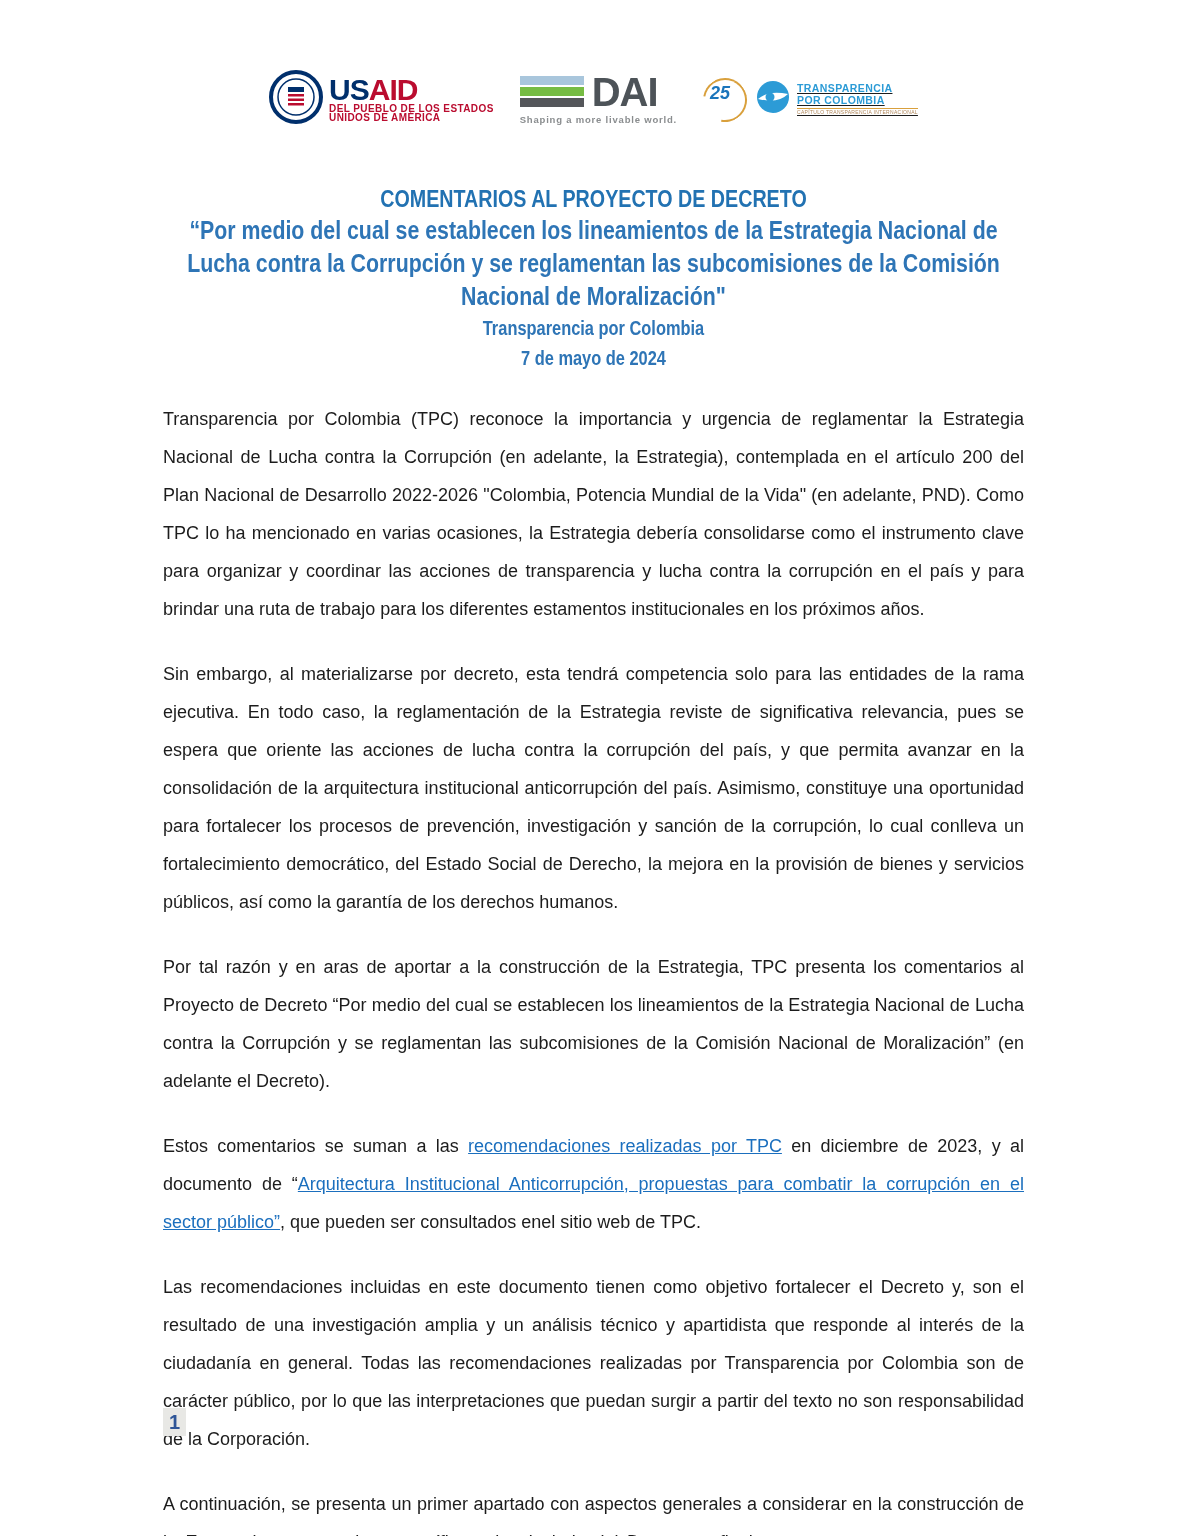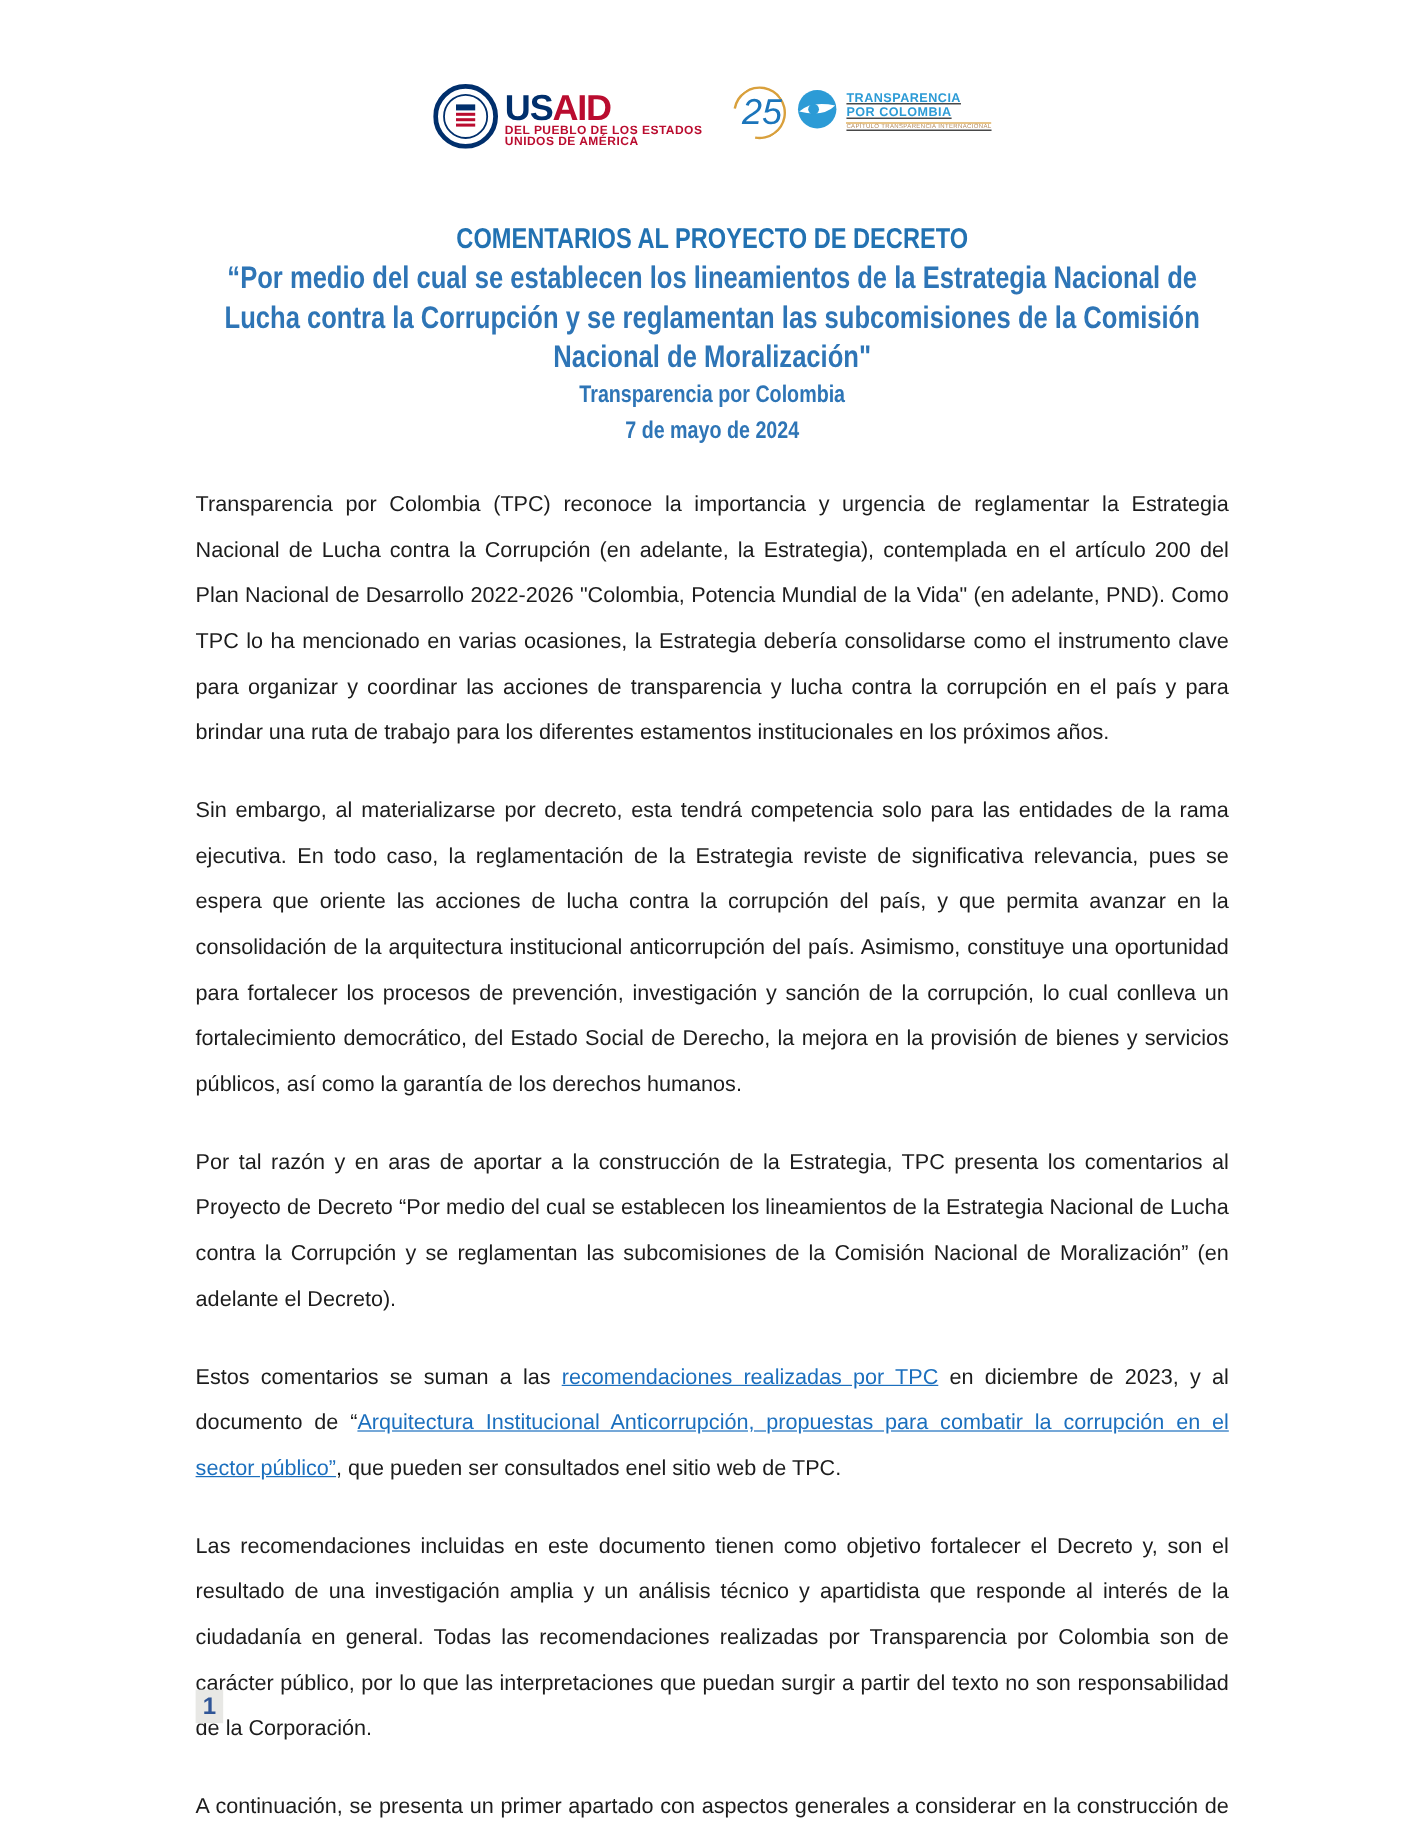--- a/index.html
+++ b/index.html
@@ -6,21 +6,21 @@
   .page{
     position:relative;
     width:1187px;height:1536px;
     background:#ffffff;
     font-family:"Liberation Sans",sans-serif;
     color:#1c1c1c;
     overflow:hidden;
   }
   
   .doc-header{padding-top:70px;text-align:center;}
-  .logos-row{display:flex;justify-content:center;align-items:flex-start;gap:26px;}
+  .logos-row{display:flex;justify-content:center;align-items:center;gap:26px;}
   .logo{display:flex;align-items:center;}
   
   .usaid{gap:6px;}
   .usaid-txt{text-align:left;}
   .usaid-word{font-weight:bold;font-size:30px;line-height:28px;letter-spacing:-1px;}
   .usaid-us{color:#002f6c;}
   .usaid-aid{color:#ba0c2f;}
   .usaid-tag{color:#ba0c2f;font-size:10px;line-height:9px;letter-spacing:.4px;font-weight:bold;}
   
   .dai-col{display:block;text-align:left;}
@@ -29,21 +29,21 @@
   .dai-bars span{display:block;width:64px;height:9px;}
   .bar-blue{background:#a9c6dc;}
   .bar-green{background:#76bc43;}
   .bar-gray{background:#54565a;}
   .dai-word{font-weight:bold;font-size:40px;line-height:36px;color:#4d5358;letter-spacing:-1px;}
   .dai-tag{color:#8a8d8f;font-size:9.5px;font-weight:bold;letter-spacing:.8px;margin-top:4px;}
   
   .tpc{gap:7px;}
   .tpc-25{position:relative;width:46px;height:46px;}
   .tpc-ring{position:absolute;left:0;top:2px;width:40px;height:40px;border:2.5px solid #d9a03c;border-left-color:transparent;border-radius:50%;transform:rotate(-35deg);}
-  .tpc-25-num{position:absolute;left:7px;top:7px;font-weight:normal;font-size:30px;color:#1b75bb;font-style:italic;}
+  .tpc-25-num{position:absolute;left:7px;top:7px;font-weight:bold;font-size:18px;color:#1b75bb;font-style:italic;}
   .tpc-globe{flex:0 0 auto;}
   .tpc-txt{text-align:left;text-decoration:underline;}
   .tpc-line{color:#2c9bd6;font-weight:bold;font-size:10.5px;line-height:12px;letter-spacing:.4px;}
   .tpc-sub{color:#b0875a;font-size:5px;line-height:7px;border-top:1px solid #d9a03c;margin-top:2px;letter-spacing:.3px;}
   .banner{margin-top:10px;color:#1f3864;font-weight:bold;font-size:26px;letter-spacing:2px;}
   
   .title-block{
     width:1045px;margin:56px 0 0 71px;
     transform:scaleX(0.82);transform-origin:50% 0;
     text-align:center;font-weight:bold;
@@ -85,20 +85,33 @@
             <rect x="19" y="33" width="16" height="2.5" fill="#ba0c2f"></rect>
           </svg>
         </span>
         <span class="usaid-txt">
           <span class="usaid-word"><span class="usaid-us">US</span><span class="usaid-aid">AID</span></span>
           <div class="usaid-tag">DEL PUEBLO DE LOS ESTADOS</div>
           <div class="usaid-tag">UNIDOS DE AMÉRICA</div>
         </span>
       </div>
 
+      <div class="logo">
+        <span class="dai-col">
+          <span class="dai-top">
+            <span class="dai-bars">
+              <span class="bar-blue"></span>
+                <span class="bar-green"></span>
+                <span class="bar-gray"></span>
+            </span>
+            <span class="dai-word">DAI</span>
+          </span>
+          <div class="dai-tag">Shaping a more livable world.</div>
+        </span>
+      </div>
 
       <div class="logo tpc">
         <span class="tpc-25">
           <span class="tpc-ring"></span>
           <span class="tpc-25-num">25</span>
         </span>
         <span class="tpc-globe">
           <svg width="34" height="34" viewBox="0 0 34 34">
             <circle cx="17" cy="17" r="16" fill="#2c9bd6"></circle>
             <path d="M2 19 Q 12 10 32 14 Q 22 24 2 19 Z" fill="#ffffff"></path>

